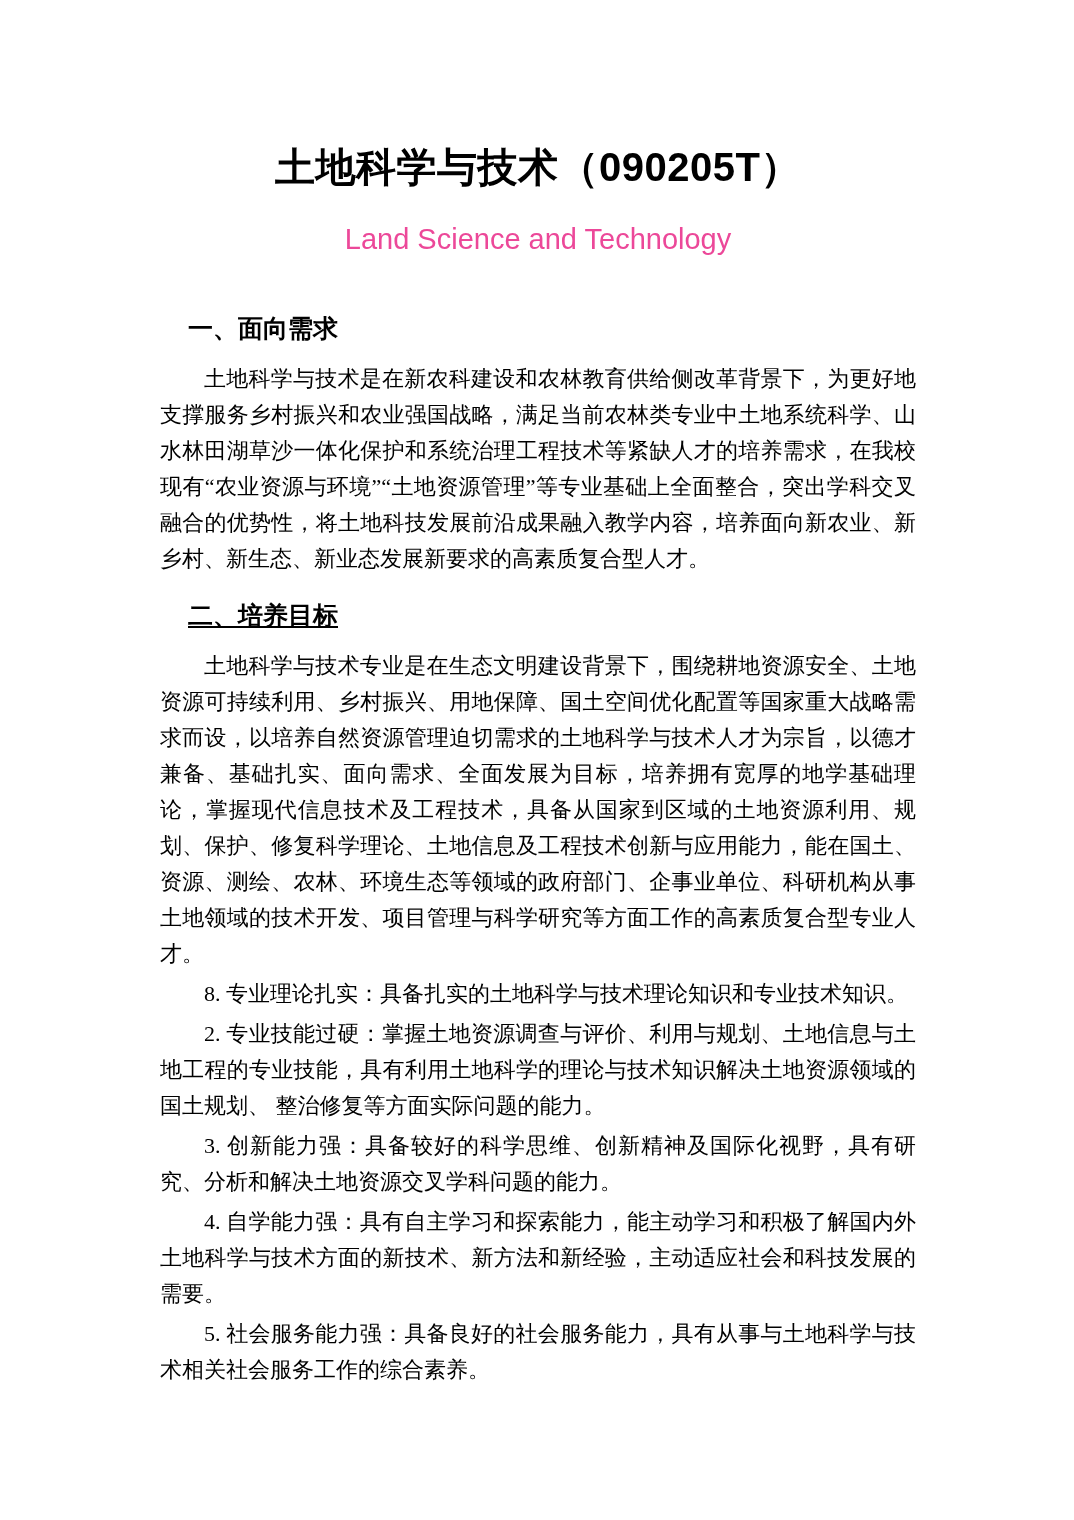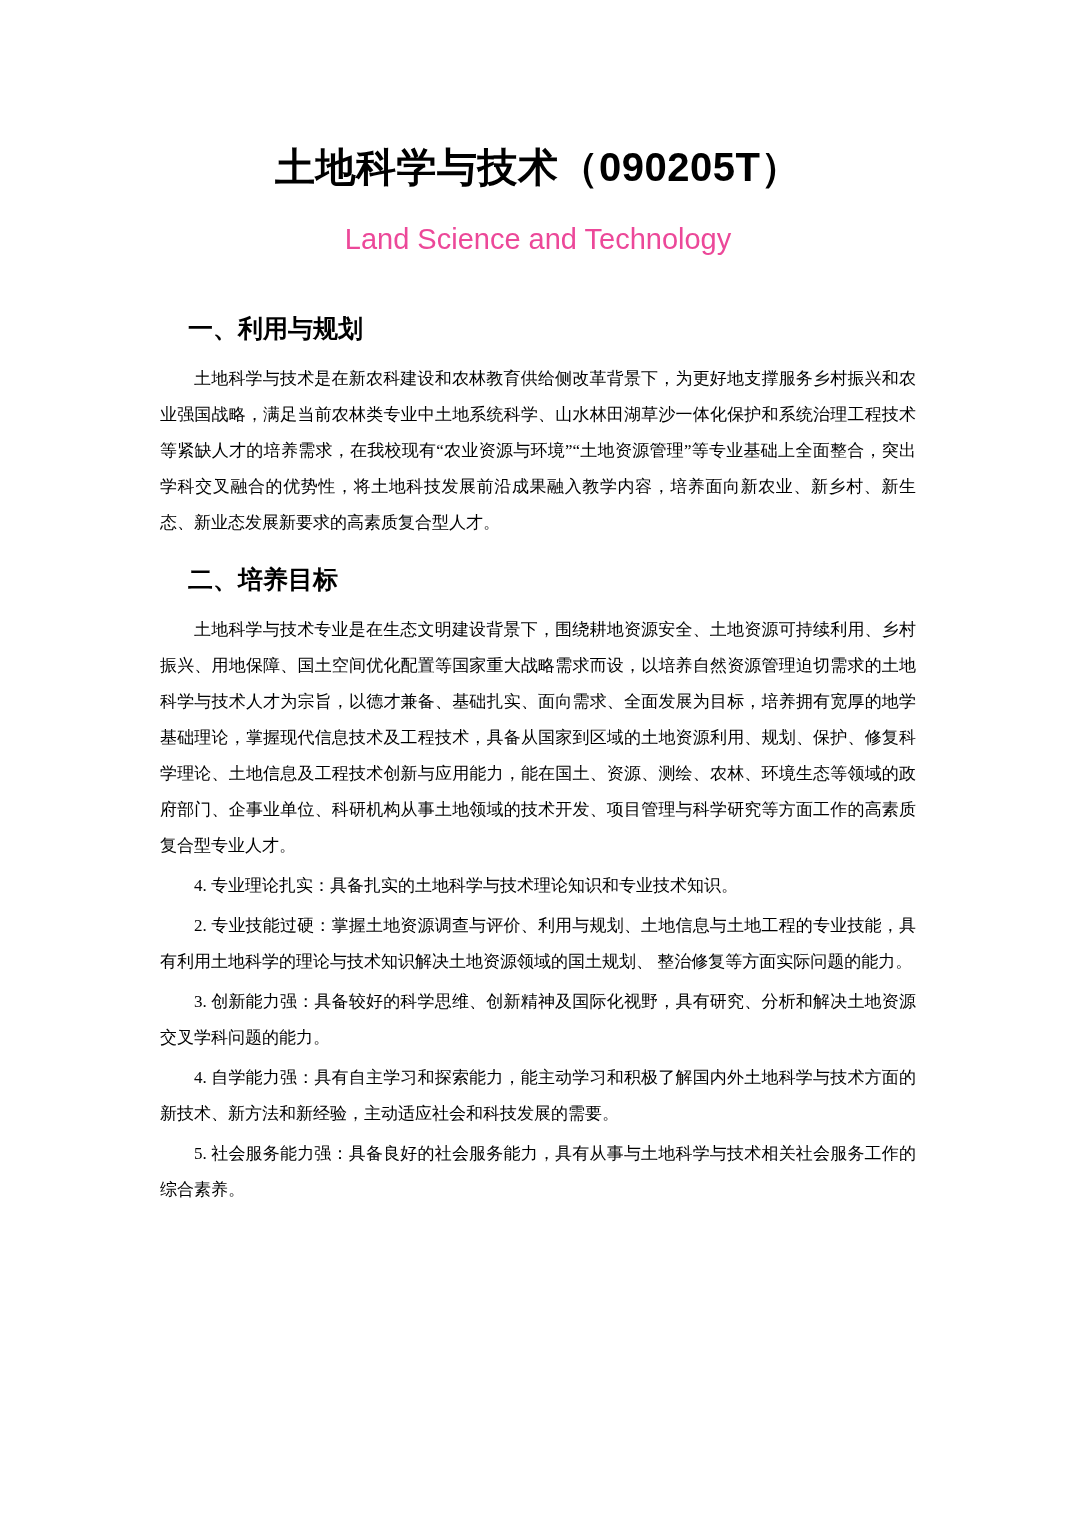--- a/index.html
+++ b/index.html
@@ -43,51 +43,52 @@
     font-weight: 700;
     font-size: 25px;
     color: #000000;
     margin: 0 0 16px 28px;
   }
   .section-heading.first {
     margin-top: 56px;
   }
   .section-heading.second {
     margin-top: 22px;
+    text-decoration: underline;
   }
   .body-para {
     font-family: "Liberation Serif", "DejaVu Serif", serif;
-    font-size: 17px;
+    font-size: 22px;
     line-height: 36px;
     text-align: justify;
     text-indent: 2em;
     margin: 0 0 4px 0;
     color: #000000;
   }
 </style>
 </head>
 <body>
 
 <div class="page">
   <div class="content">
 
     <h1 class="doc-title">土地科学与技术（090205T）</h1>
 
     <div class="doc-subtitle">Land Science and Technology</div>
 
-    <h2 class="section-heading first">一、利用与规划</h2>
+    <h2 class="section-heading first">一、面向需求</h2>
 
     <p class="body-para">土地科学与技术是在新农科建设和农林教育供给侧改革背景下，为更好地支撑服务乡村振兴和农业强国战略，满足当前农林类专业中土地系统科学、山水林田湖草沙一体化保护和系统治理工程技术等紧缺人才的培养需求，在我校现有“农业资源与环境”“土地资源管理”等专业基础上全面整合，突出学科交叉融合的优势性，将土地科技发展前沿成果融入教学内容，培养面向新农业、新乡村、新生态、新业态发展新要求的高素质复合型人才。</p>
 
     <h2 class="section-heading second">二、培养目标</h2>
 
     <p class="body-para">土地科学与技术专业是在生态文明建设背景下，围绕耕地资源安全、土地资源可持续利用、乡村振兴、用地保障、国土空间优化配置等国家重大战略需求而设，以培养自然资源管理迫切需求的土地科学与技术人才为宗旨，以德才兼备、基础扎实、面向需求、全面发展为目标，培养拥有宽厚的地学基础理论，掌握现代信息技术及工程技术，具备从国家到区域的土地资源利用、规划、保护、修复科学理论、土地信息及工程技术创新与应用能力，能在国土、资源、测绘、农林、环境生态等领域的政府部门、企事业单位、科研机构从事土地领域的技术开发、项目管理与科学研究等方面工作的高素质复合型专业人才。</p>
 
 
-    <p class="body-para">4. 专业理论扎实：具备扎实的土地科学与技术理论知识和专业技术知识。</p>
+    <p class="body-para">8. 专业理论扎实：具备扎实的土地科学与技术理论知识和专业技术知识。</p>
 
     <p class="body-para">2. 专业技能过硬：掌握土地资源调查与评价、利用与规划、土地信息与土地工程的专业技能，具有利用土地科学的理论与技术知识解决土地资源领域的国土规划、 整治修复等方面实际问题的能力。</p>
 
     <p class="body-para">3. 创新能力强：具备较好的科学思维、创新精神及国际化视野，具有研究、分析和解决土地资源交叉学科问题的能力。</p>
 
     <p class="body-para">4. 自学能力强：具有自主学习和探索能力，能主动学习和积极了解国内外土地科学与技术方面的新技术、新方法和新经验，主动适应社会和科技发展的需要。</p>
 
     <p class="body-para">5. 社会服务能力强：具备良好的社会服务能力，具有从事与土地科学与技术相关社会服务工作的综合素养。</p>
 
   </div>

